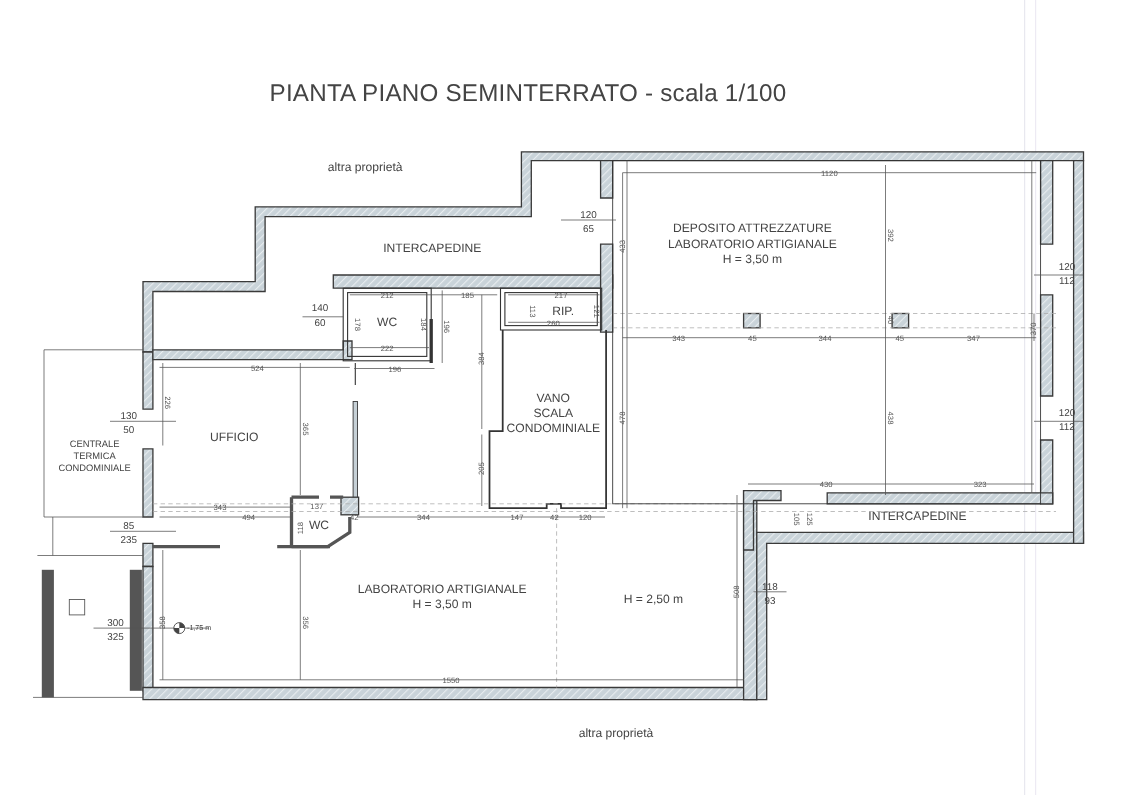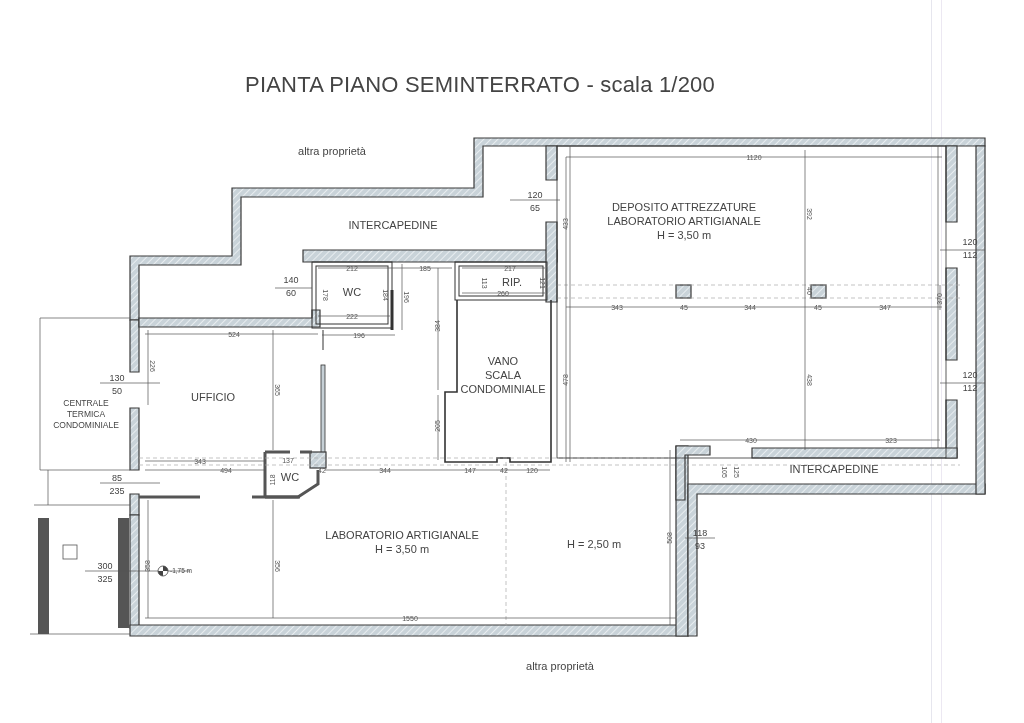--- a/index.html
+++ b/index.html
@@ -16,21 +16,21 @@
   .ln { stroke:#555; stroke-width:0.7; fill:none; }
   .thin { stroke:#333; stroke-width:1; fill:none; }
   .dash { stroke:#aaa; stroke-width:0.7; stroke-dasharray:4 3; fill:none; }
 </style>
 </head>
 <body>
 
 <div class="page-edge"></div>
 <div class="page-edge2"></div>
 
-<div class="title">PIANTA PIANO SEMINTERRATO - scala 1/200</div>
+<div class="title">PIANTA PIANO SEMINTERRATO - scala 1/100</div>
 
 <svg width="1024" height="723" viewBox="0 0 1024 723">
   <defs>
     <pattern id="hatch" patternUnits="userSpaceOnUse" width="5" height="5" patternTransform="rotate(45)">
       <rect width="5" height="5" fill="#c9d3d9"></rect>
       <line x1="0" y1="0" x2="0" y2="5" stroke="#e8edf0" stroke-width="2"></line>
     </pattern>
   </defs>
 
   <g>

